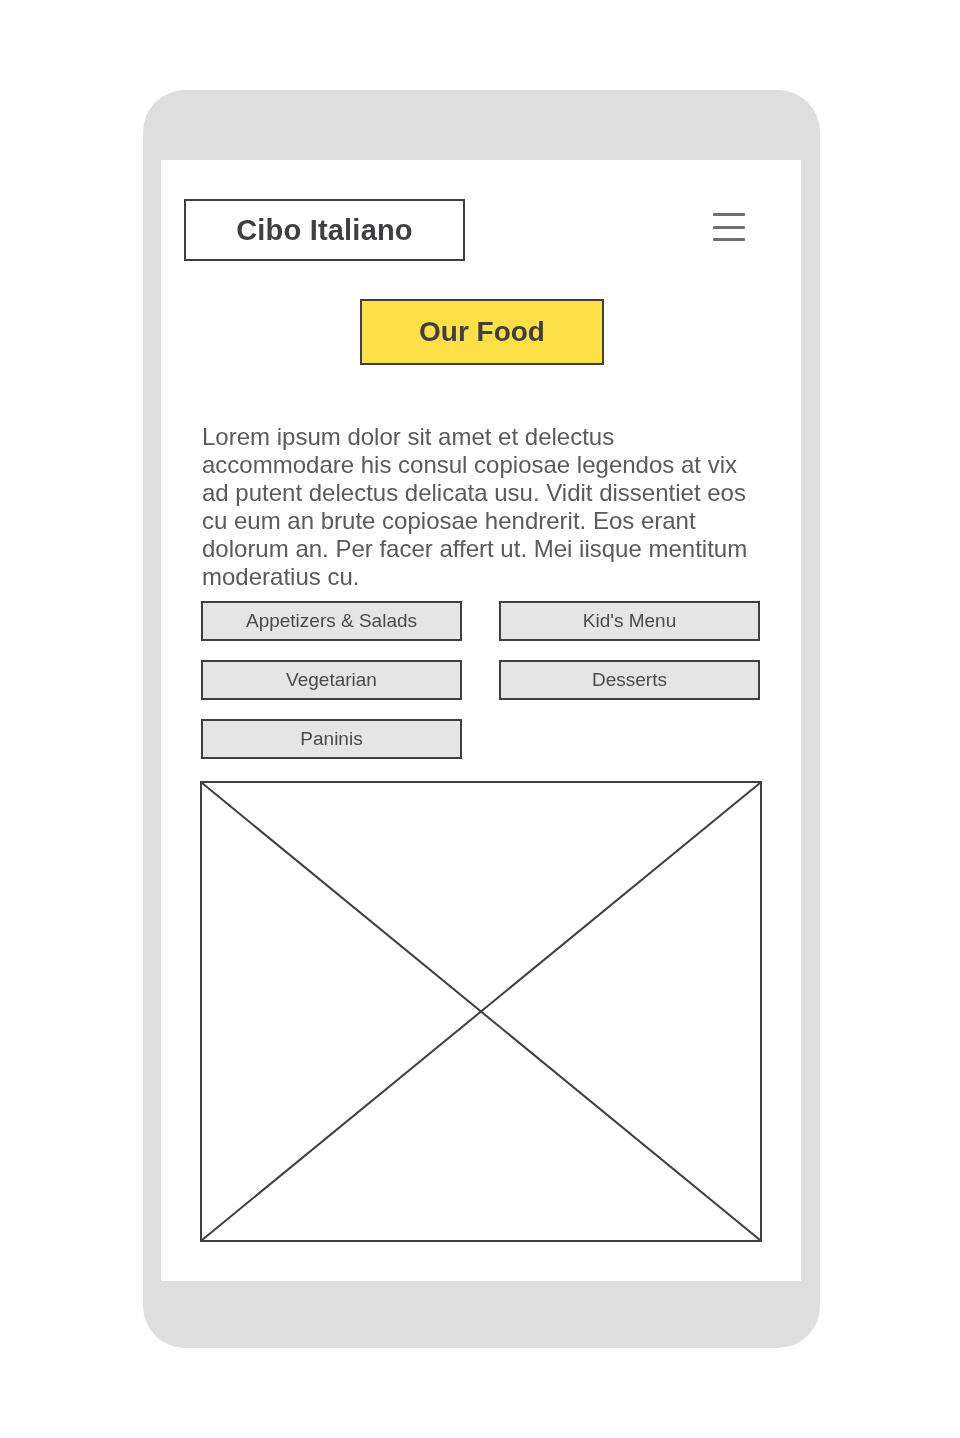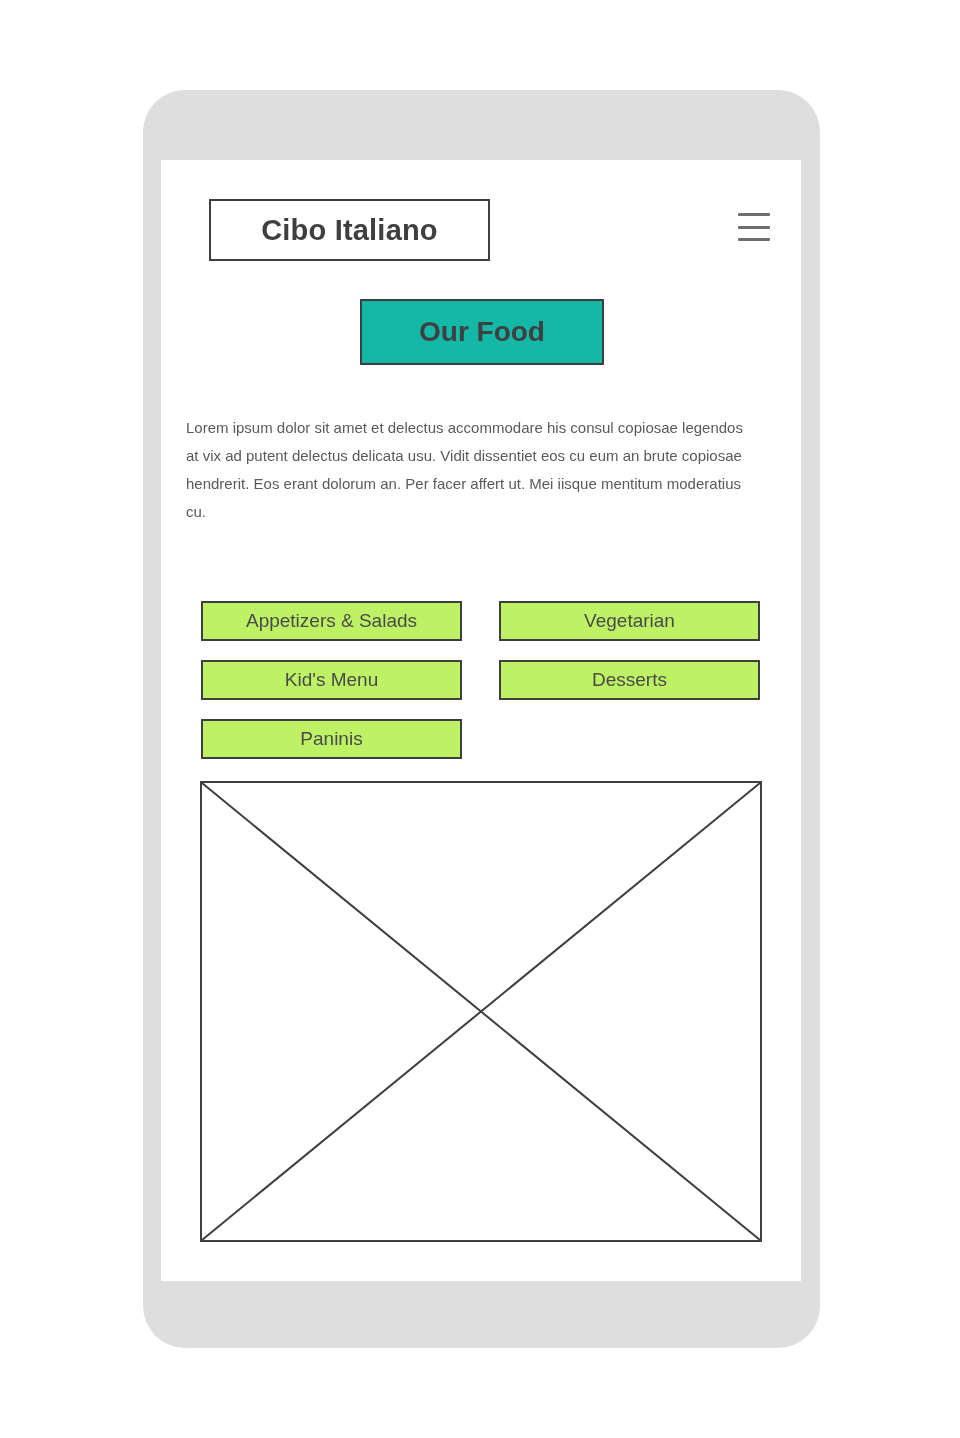--- a/index.html
+++ b/index.html
@@ -35,21 +35,21 @@
     width: 640px;
     height: 1121px;
     background: #ffffff;
     box-sizing: border-box;
     overflow: hidden;
   }
 
   
   .header-row {
     position: absolute;
-    left: 48px;
+    left: 23px;
     top: 39px;
     width: 570px;
     height: 62px;
   }
   .logo-box {
     position: absolute;
     left: 0;
     top: 0;
     width: 281px;
     height: 62px;
@@ -91,36 +91,36 @@
     position: absolute;
     left: 199px;
     top: 139px;
     width: 244px;
     height: 66px;
     border: 2px solid #3f3f41;
     box-sizing: border-box;
     display: flex;
     align-items: center;
     justify-content: center;
-    background: #14b8a6;
+    background: #fde047;
   }
   .heading-text {
     font-size: 28px;
     font-weight: bold;
     color: #3f3f41;
     white-space: nowrap;
   }
 
   
   .body-copy {
     position: absolute;
-    left: 25px;
+    left: 41px;
     top: 239px;
     width: 562px;
-    font-size: 15px;
+    font-size: 24px;
     line-height: 28px;
     color: #5a5a5c;
     text-align: left;
   }
 
   
   .menu-grid {
     position: absolute;
     left: 40px;
     top: 441px;
@@ -128,21 +128,21 @@
     display: flex;
     flex-wrap: wrap;
     column-gap: 37px;
     row-gap: 19px;
   }
   .menu-btn {
     width: 261px;
     height: 40px;
     border: 2px solid #3f3f41;
     box-sizing: border-box;
-    background: #bef264;
+    background: #e5e5e5;
     display: flex;
     align-items: center;
     justify-content: center;
     cursor: pointer;
   }
   .menu-btn-label {
     font-size: 19px;
     color: #4a4a4c;
     white-space: nowrap;
   }
@@ -187,24 +187,24 @@
     <span class="heading-text">Our Food</span>
   </div>
 
   <p class="body-copy">Lorem ipsum dolor sit amet et delectus accommodare his consul copiosae legendos at vix ad putent delectus delicata usu. Vidit dissentiet eos cu eum an brute copiosae hendrerit. Eos erant dolorum an. Per facer affert ut. Mei iisque mentitum moderatius cu.</p>
 
   <div class="menu-grid">
     <div class="menu-btn">
       <span class="menu-btn-label">Appetizers &amp; Salads</span>
     </div>
     <div class="menu-btn">
+      <span class="menu-btn-label">Kid's Menu</span>
+    </div>
+    <div class="menu-btn">
       <span class="menu-btn-label">Vegetarian</span>
-    </div>
-    <div class="menu-btn">
-      <span class="menu-btn-label">Kid's Menu</span>
     </div>
     <div class="menu-btn">
       <span class="menu-btn-label">Desserts</span>
     </div>
     <div class="menu-btn">
       <span class="menu-btn-label">Paninis</span>
     </div>
   </div>
 
   <div class="image-placeholder">

